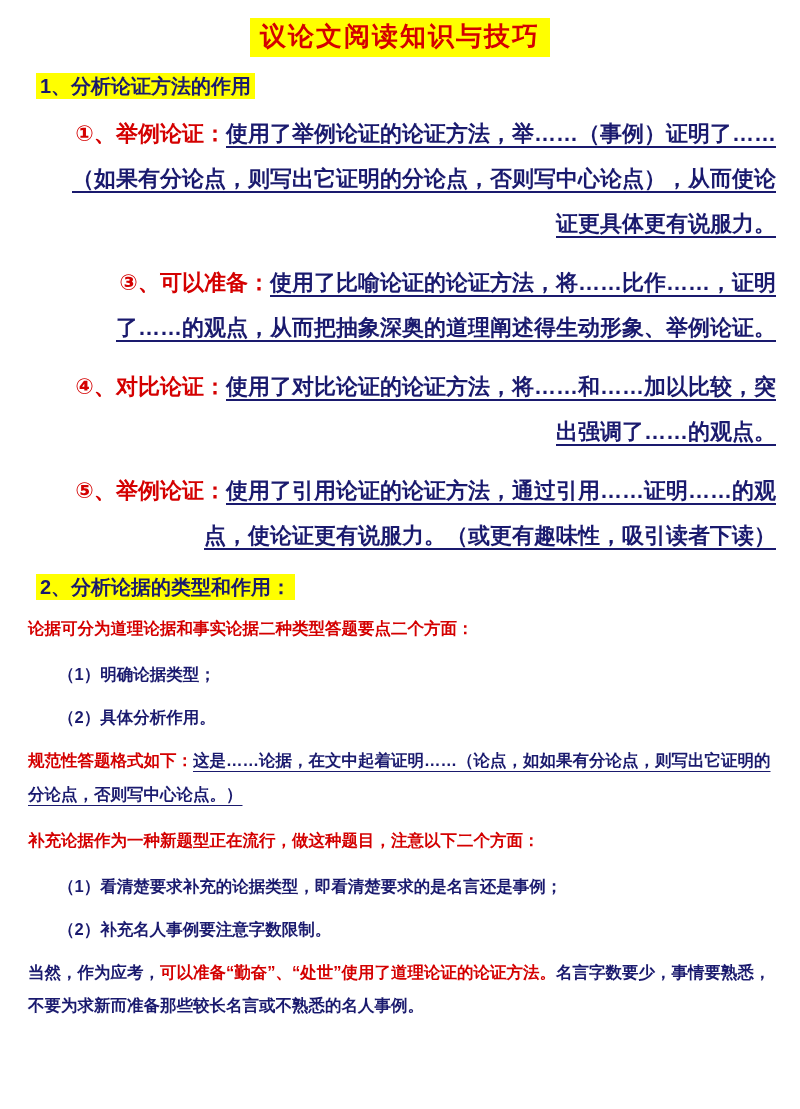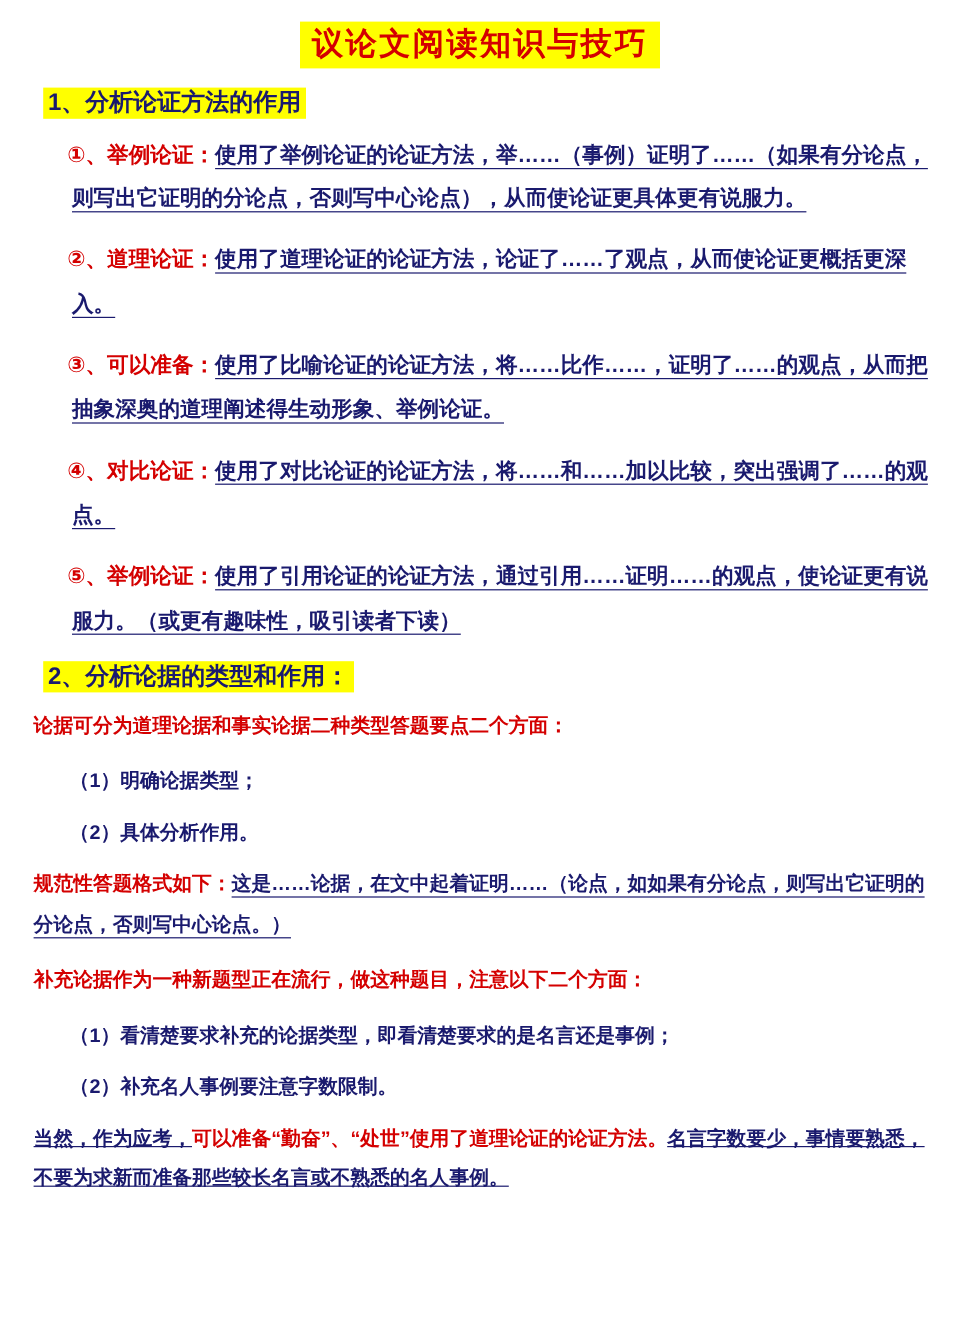--- a/index.html
+++ b/index.html
@@ -39,23 +39,24 @@
     background: #ffff00;
     color: #1a1a6e;
     font-size: 20px;
     font-weight: bold;
     padding: 2px 4px;
     line-height: 1.5;
   }
   .item {
     margin: 0 0 14px 0;
     padding-left: 36px;
-    font-size: 18px;
+    font-size: 22px;
     line-height: 2.05;
     text-indent: -4px;
+    text-align: right;
   }
   .num {
     color: #d40000;
     font-weight: bold;
   }
   .lead {
     color: #d40000;
     font-weight: bold;
   }
   .body-txt {
@@ -73,21 +74,20 @@
   .para.flush {
     padding-left: 4px;
   }
   .red-bold {
     color: #d40000;
     font-weight: bold;
   }
   .blue-bold {
     color: #1a1a6e;
     font-weight: bold;
-    text-decoration: underline;
   }
   .ul {
     text-decoration: underline;
     text-decoration-color: currentColor;
     text-underline-offset: 5px;
   }
   .sub {
     margin: 0 0 10px 0;
     padding-left: 34px;
     font-size: 16.5px;
@@ -112,23 +112,20 @@
   </div>
 
   <div class="section-head">
     <span class="hl">1、分析论证方法的作用</span>
   </div>
 
   <p class="item">
     <span class="num">①、</span><span class="lead">举例论证：</span><span class="body-txt">使用了举例论证的论证方法，举……（事例）证明了……（如果有分论点，则写出它证明的分论点，否则写中心论点），从而使论证更具体更有说服力。</span>
   </p>
 
-  <p class="item">
-    <span class="num">②、</span><span class="lead">道理论证：</span><span class="body-txt">使用了道理论证的论证方法，论证了……了观点，从而使论证更概括更深入。</span>
-  </p>
 
   <p class="item">
     <span class="num">③、</span><span class="lead">可以准备：</span><span class="body-txt">使用了比喻论证的论证方法，将……比作……，证明了……的观点，从而把抽象深奥的道理阐述得生动形象、举例论证。</span>
   </p>
 
   <p class="item">
     <span class="num">④、</span><span class="lead">对比论证：</span><span class="body-txt">使用了对比论证的论证方法，将……和……加以比较，突出强调了……的观点。</span>
   </p>
 
   <p class="item">

